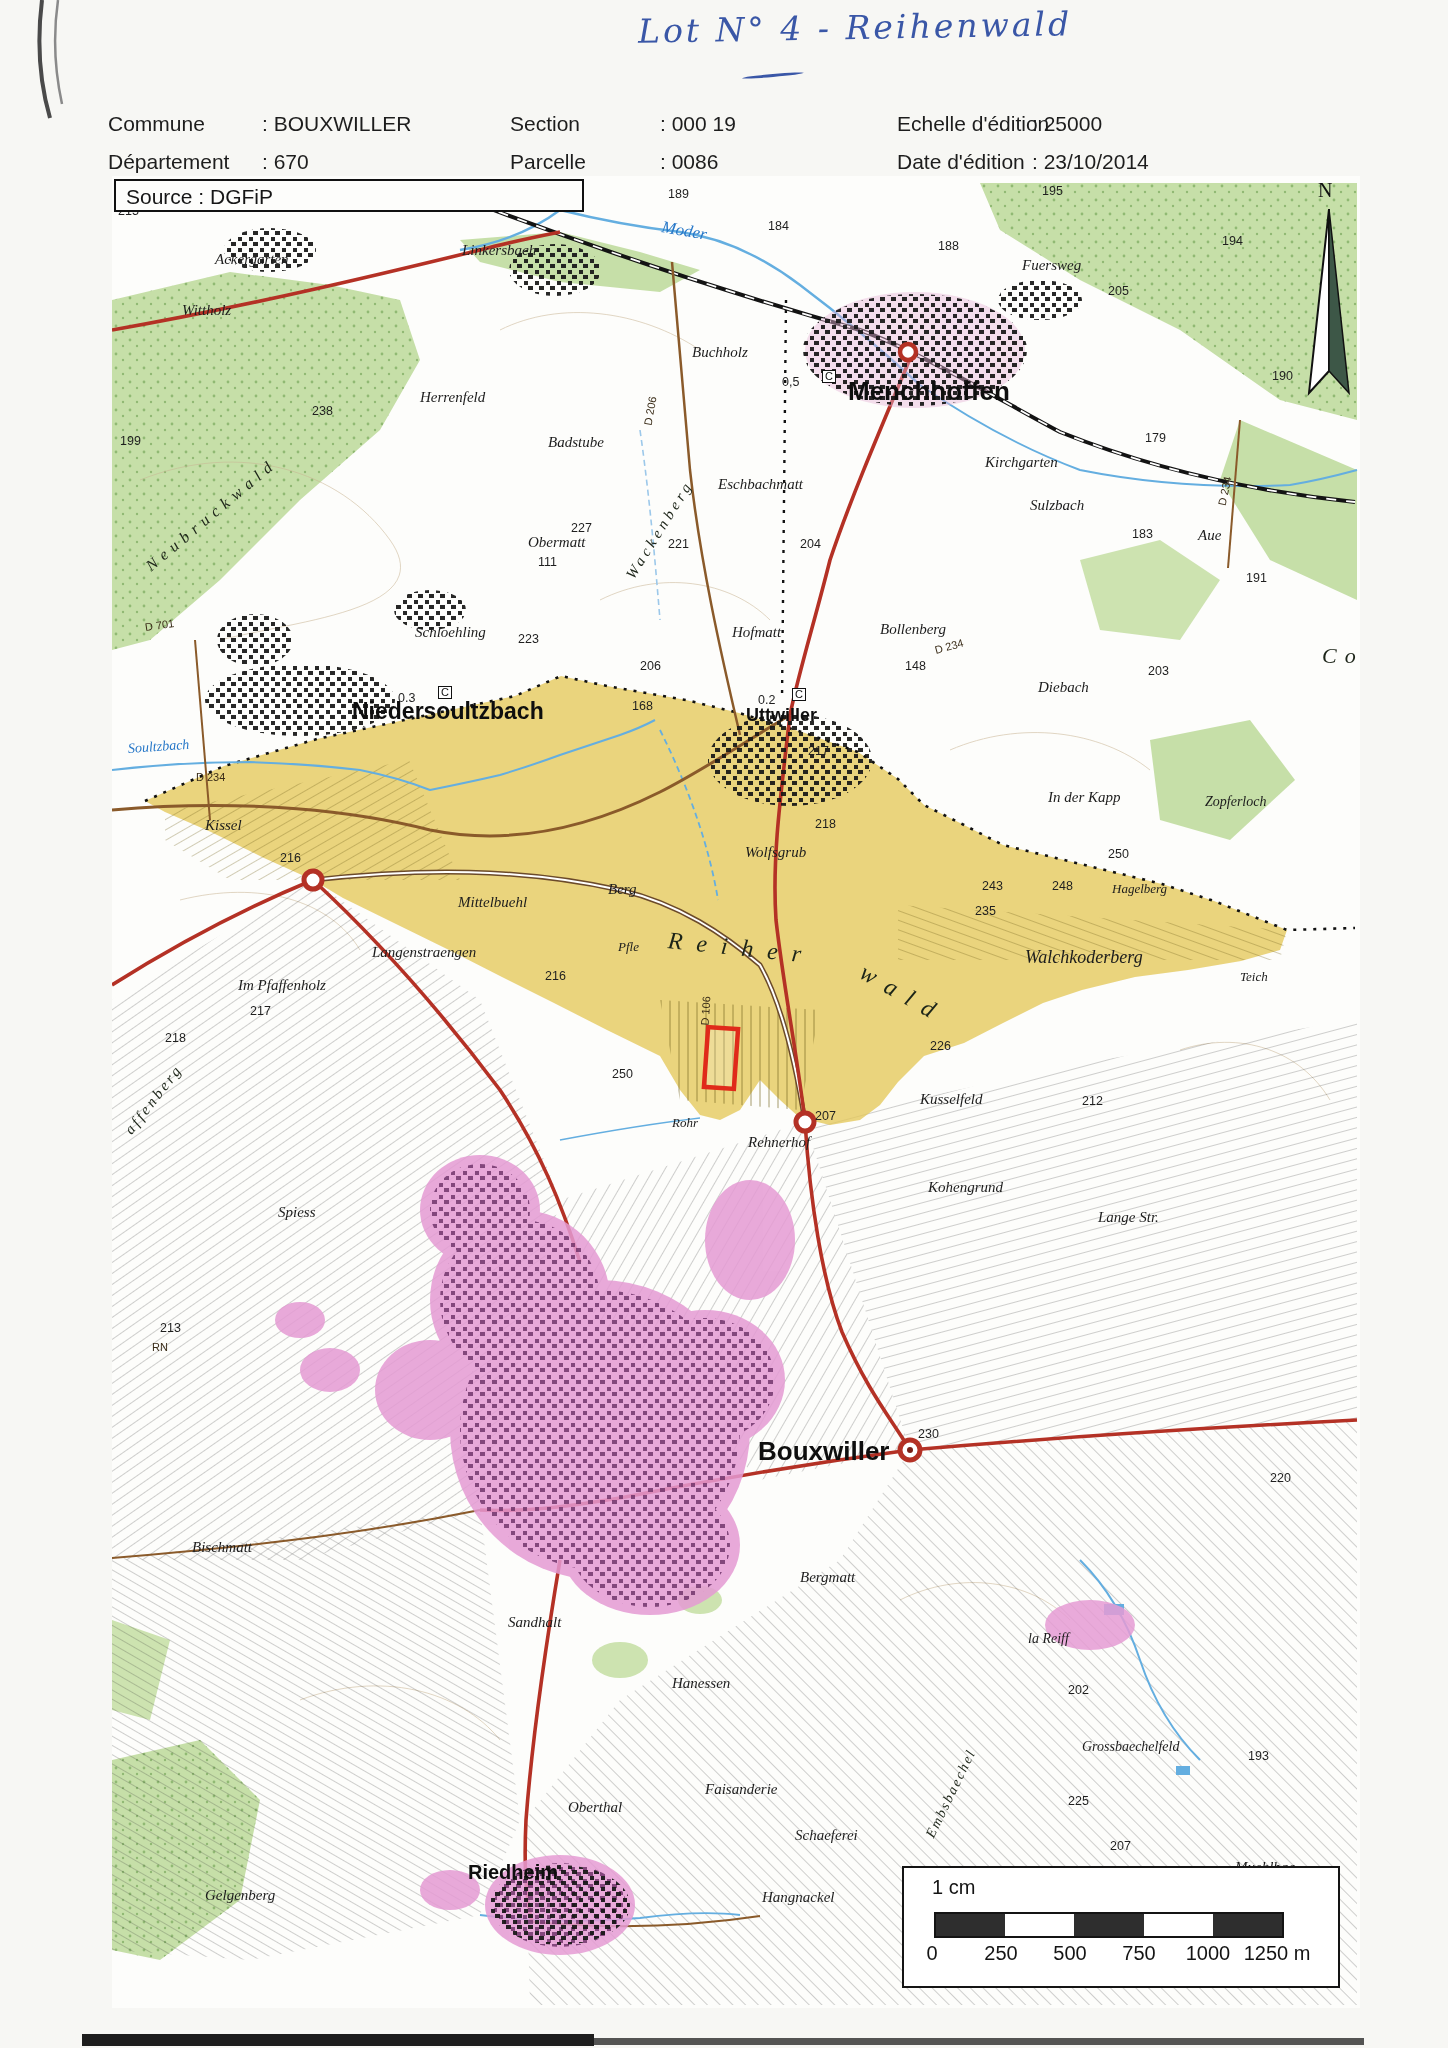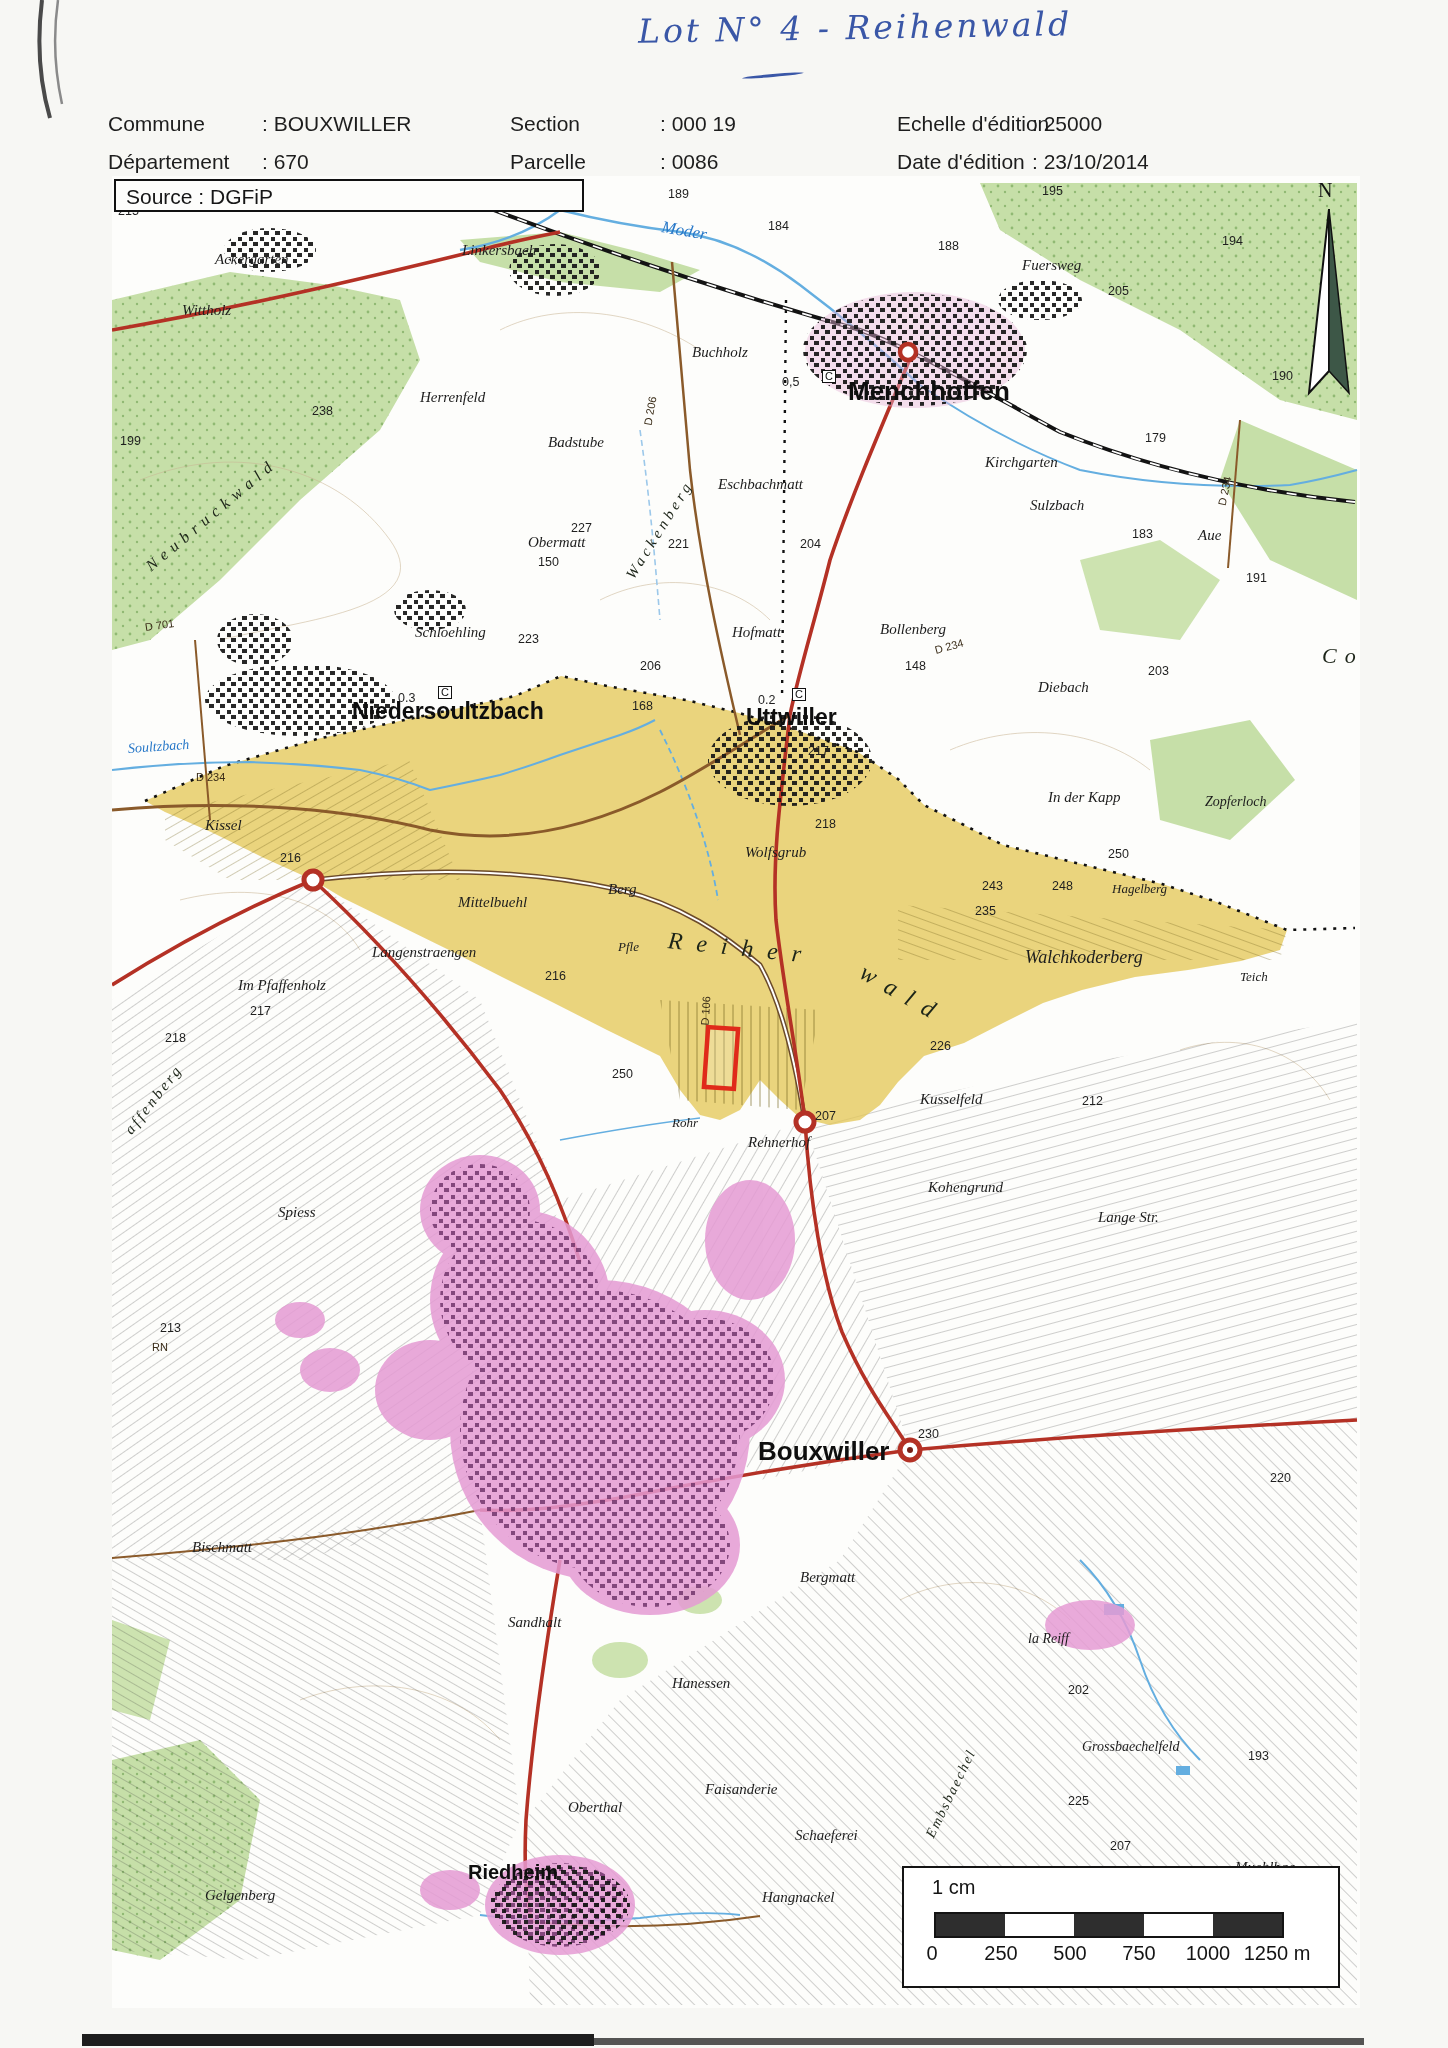--- a/index.html
+++ b/index.html
@@ -287,21 +287,21 @@
     <span class="tick" style="left: 1001px;">250</span>
     <span class="tick" style="left: 1070px;">500</span>
     <span class="tick" style="left: 1139px;">750</span>
     <span class="tick" style="left: 1208px;">1000</span>
     <span class="tick" style="left: 1277px;">1250 m</span>
   </div>
 
 <div id="map-labels">
     <span class="ml town" style="left: 848px; top: 378px; font-size: 26px;">Menchhoffen</span>
     <span class="ml town" style="left: 352px; top: 700px; font-size: 23px;">Niedersoultzbach</span>
-    <span class="ml town" style="left: 746px; top: 706px; font-size: 23px; text-align: right;">Uttwiller</span>
+    <span class="ml town" style="left: 746px; top: 706px; font-size: 18px; text-align: right;">Uttwiller</span>
     <span class="ml town" style="left: 758px; top: 1438px; font-size: 26px;">Bouxwiller</span>
     <span class="ml town" style="left: 468px; top: 1862px; font-size: 20px;">Riedheim</span>
     <span class="ml place" style="left: 215px; top: 252px;">Ackergarten</span>
     <span class="ml place" style="left: 182px; top: 303px;">Wittholz</span>
     <span class="ml place" style="left: 462px; top: 243px;">Linkersbach</span>
     <span class="ml place" style="left: 408px; top: 390px; margin-left: 12px;">Herrenfeld</span>
     <span class="ml place" style="left: 692px; top: 345px;">Buchholz</span>
     <span class="ml place" style="left: 548px; top: 435px;">Badstube</span>
     <span class="ml place" style="left: 718px; top: 477px;">Eschbachmatt</span>
     <span class="ml place" style="left: 528px; top: 535px;">Obermatt</span>
@@ -360,21 +360,21 @@
     <span class="ml spot" style="left: 1222px; top: 235px;">194</span>
     <span class="ml spot" style="left: 1108px; top: 285px;">205</span>
     <span class="ml spot" style="left: 1272px; top: 370px;">190</span>
     <span class="ml spot" style="left: 120px; top: 435px;">199</span>
     <span class="ml spot" style="left: 312px; top: 405px;">238</span>
     <span class="ml spot" style="left: 782px; top: 376px;">0,5</span>
     <span class="ml spot" style="left: 1145px; top: 432px;">179</span>
     <span class="ml spot" style="left: 571px; top: 522px;">227</span>
     <span class="ml spot" style="left: 668px; top: 538px;">221</span>
     <span class="ml spot" style="left: 800px; top: 538px;">204</span>
-    <span class="ml spot" style="left: 538px; top: 556px;">150</span>
+    <span class="ml spot" style="left: 538px; top: 556px;">111</span>
     <span class="ml spot" style="left: 1132px; top: 528px;">183</span>
     <span class="ml spot" style="left: 1246px; top: 572px;">191</span>
     <span class="ml spot" style="left: 518px; top: 633px; text-align: center;">223</span>
     <span class="ml spot" style="left: 640px; top: 660px;">206</span>
     <span class="ml spot" style="left: 905px; top: 660px;">148</span>
     <span class="ml spot" style="left: 1148px; top: 665px;">203</span>
     <span class="ml spot" style="left: 632px; top: 700px;">168</span>
     <span class="ml spot" style="left: 398px; top: 692px;">0.3</span>
     <span class="ml spot" style="left: 758px; top: 694px;">0.2</span>
     <span class="ml spot" style="left: 808px; top: 745px;">217</span>

